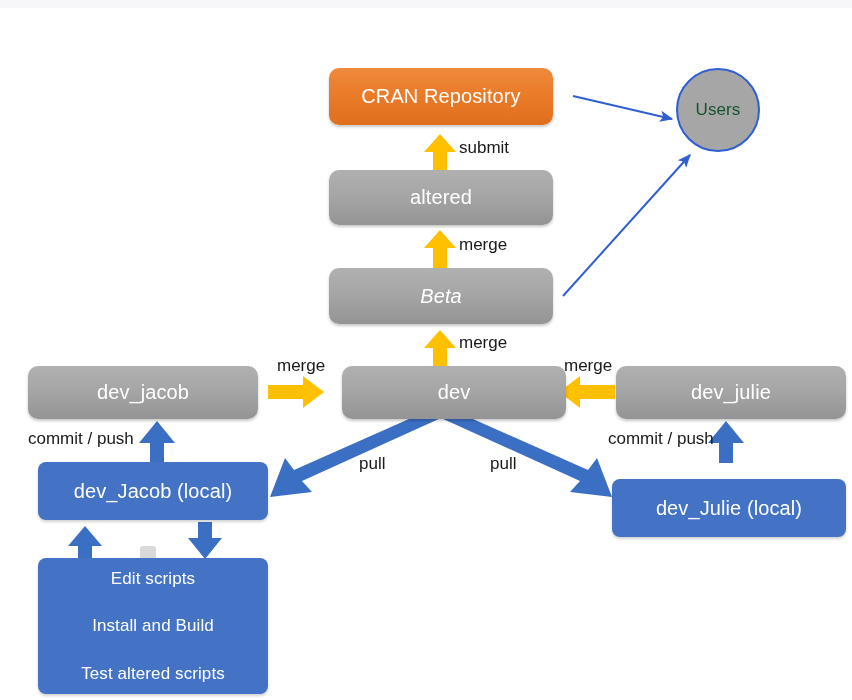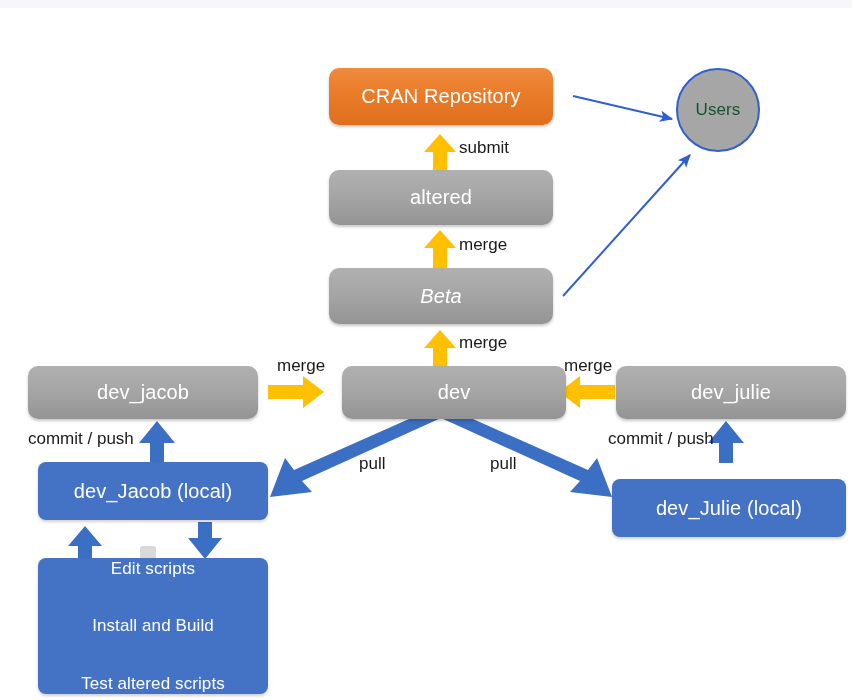--- a/index.html
+++ b/index.html
@@ -73,21 +73,21 @@
   .edge-label {
     position: absolute;
     color: #1a1a1a;
     font-size: 17px;
     white-space: nowrap;
     line-height: 1;
   }
   .multi {
     flex-direction: column;
     justify-content: center;
-    gap: 36px;
+    gap: 26px;
   }
   .multi .node-label { font-size: 17px; }
   .ghost {
     position: absolute;
     background: #b9b9b9;
     opacity: 0.55;
     border-radius: 3px;
   }
 </style>
 </head>

